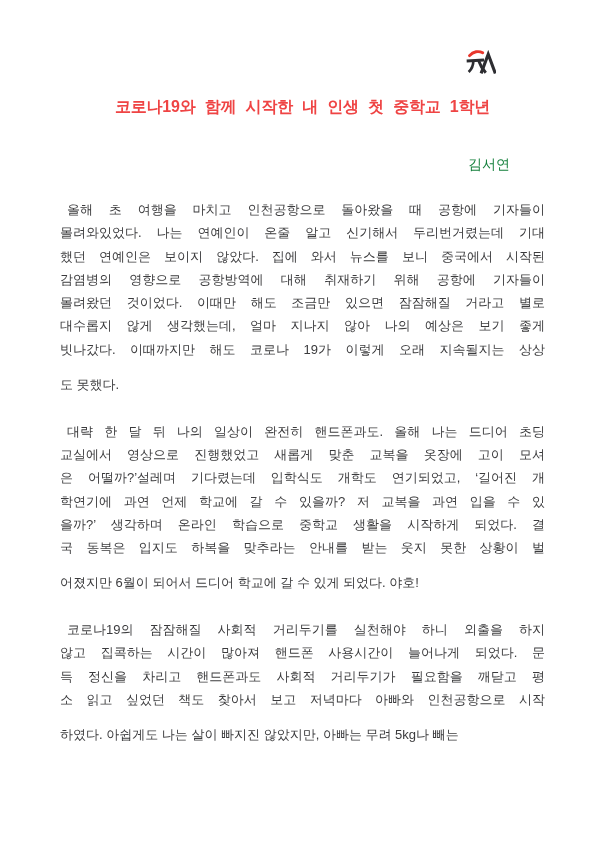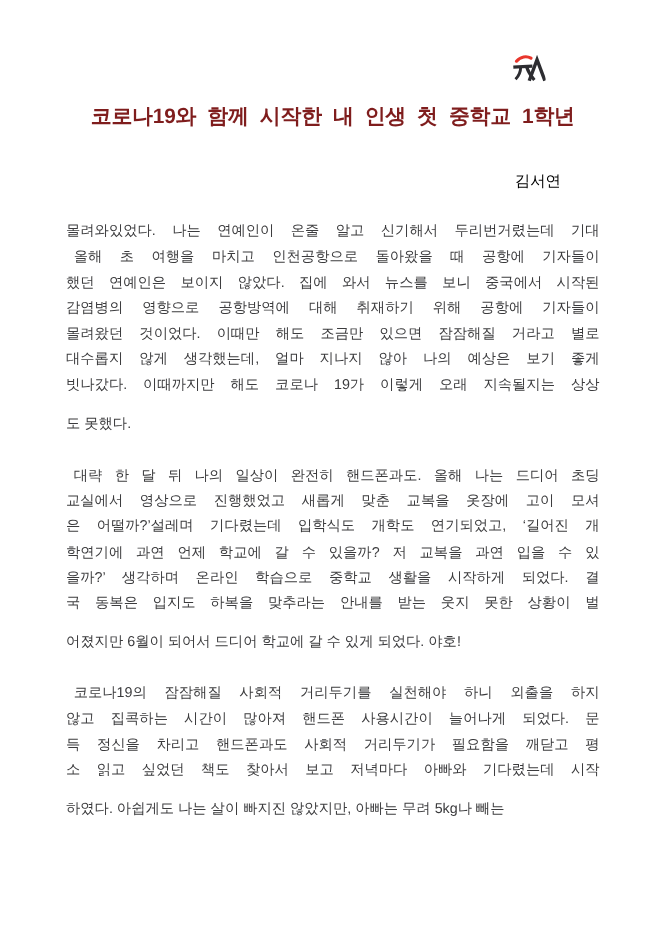--- a/index.html
+++ b/index.html
@@ -18,36 +18,36 @@
   }
   .logo {
     position: absolute;
     top: 50px;
     left: 466px;
     width: 30px;
     height: 25px;
   }
   .title {
     margin: 96px 56px 0 60px;
-    font-size: 19px;
+    font-size: 16px;
     line-height: 22px;
     font-weight: 700;
     text-align: center;
     word-spacing: 5px;
     letter-spacing: -0.2px;
-    color: #7f1d1d;
+    color: #ef4444;
   }
   .author {
     margin: 36px 56px 0 60px;
     padding-right: 35px;
     height: 20px;
     line-height: 20px;
     font-size: 14px;
     text-align: right;
-    color: #000000;
+    color: #15803d;
   }
   .article-body {
     margin: 24px 56px 0 60px;
     font-size: 13px;
     line-height: 23.3px;
     word-break: keep-all;
   }
   .paragraph + .paragraph {
     margin-top: 23.3px;
   }
@@ -75,40 +75,40 @@
     <path d="M11.4 9.4 C 12.8 13.8, 15.2 17.2, 17.8 20.2" fill="none" stroke-width="2.6" stroke-linecap="butt" stroke="#2d2d31"></path>
     <path d="M13.6 20.8 L 20 3.6 L 26.4 20.8" fill="none" stroke-width="2.8" stroke-linejoin="miter" stroke-linecap="butt" stroke="#2d2d31"></path>
   </svg>
 
   <h1 class="title">코로나19와 함께 시작한 내 인생 첫 중학교 1학년</h1>
 
   <div class="author">김서연</div>
 
   <div class="article-body">
       <div class="paragraph">
+        <div class="line first">올해 초 여행을 마치고 인천공항으로 돌아왔을 때 공항에 기자들이</div>
         <div class="line">몰려와있었다. 나는 연예인이 온줄 알고 신기해서 두리번거렸는데 기대</div>
-        <div class="line first">올해 초 여행을 마치고 인천공항으로 돌아왔을 때 공항에 기자들이</div>
         <div class="line">했던 연예인은 보이지 않았다. 집에 와서 뉴스를 보니 중국에서 시작된</div>
         <div class="line">감염병의 영향으로 공항방역에 대해 취재하기 위해 공항에 기자들이</div>
         <div class="line">몰려왔던 것이었다. 이때만 해도 조금만 있으면 잠잠해질 거라고 별로</div>
         <div class="line">대수롭지 않게 생각했는데, 얼마 지나지 않아 나의 예상은 보기 좋게</div>
         <div class="line">빗나갔다. 이때까지만 해도 코로나 19가 이렇게 오래 지속될지는 상상</div>
         <div class="line last">도 못했다.</div>
       </div>
       <div class="paragraph">
         <div class="line first">대략 한 달 뒤 나의 일상이 완전히 핸드폰과도. 올해 나는 드디어 초딩</div>
         <div class="line">교실에서 영상으로 진행했었고 새롭게 맞춘 교복을 옷장에 고이 모셔</div>
         <div class="line">은 어떨까?’설레며 기다렸는데 입학식도 개학도 연기되었고, ‘길어진 개</div>
         <div class="line">학연기에 과연 언제 학교에 갈 수 있을까? 저 교복을 과연 입을 수 있</div>
         <div class="line">을까?’ 생각하며 온라인 학습으로 중학교 생활을 시작하게 되었다. 결</div>
         <div class="line">국 동복은 입지도 하복을 맞추라는 안내를 받는 웃지 못한 상황이 벌</div>
         <div class="line last">어졌지만 6월이 되어서 드디어 학교에 갈 수 있게 되었다. 야호!</div>
       </div>
       <div class="paragraph">
         <div class="line first">코로나19의 잠잠해질 사회적 거리두기를 실천해야 하니 외출을 하지</div>
         <div class="line">않고 집콕하는 시간이 많아져 핸드폰 사용시간이 늘어나게 되었다. 문</div>
         <div class="line">득 정신을 차리고 핸드폰과도 사회적 거리두기가 필요함을 깨닫고 평</div>
-        <div class="line">소 읽고 싶었던 책도 찾아서 보고 저녁마다 아빠와 기다렸는데 시작</div>
+        <div class="line">소 읽고 싶었던 책도 찾아서 보고 저녁마다 아빠와 인천공항으로 시작</div>
         <div class="line last">하였다. 아쉽게도 나는 살이 빠지진 않았지만, 아빠는 무려 5kg나 빼는</div>
       </div>
     </div>
 
 </div>
 
 </body></html>

